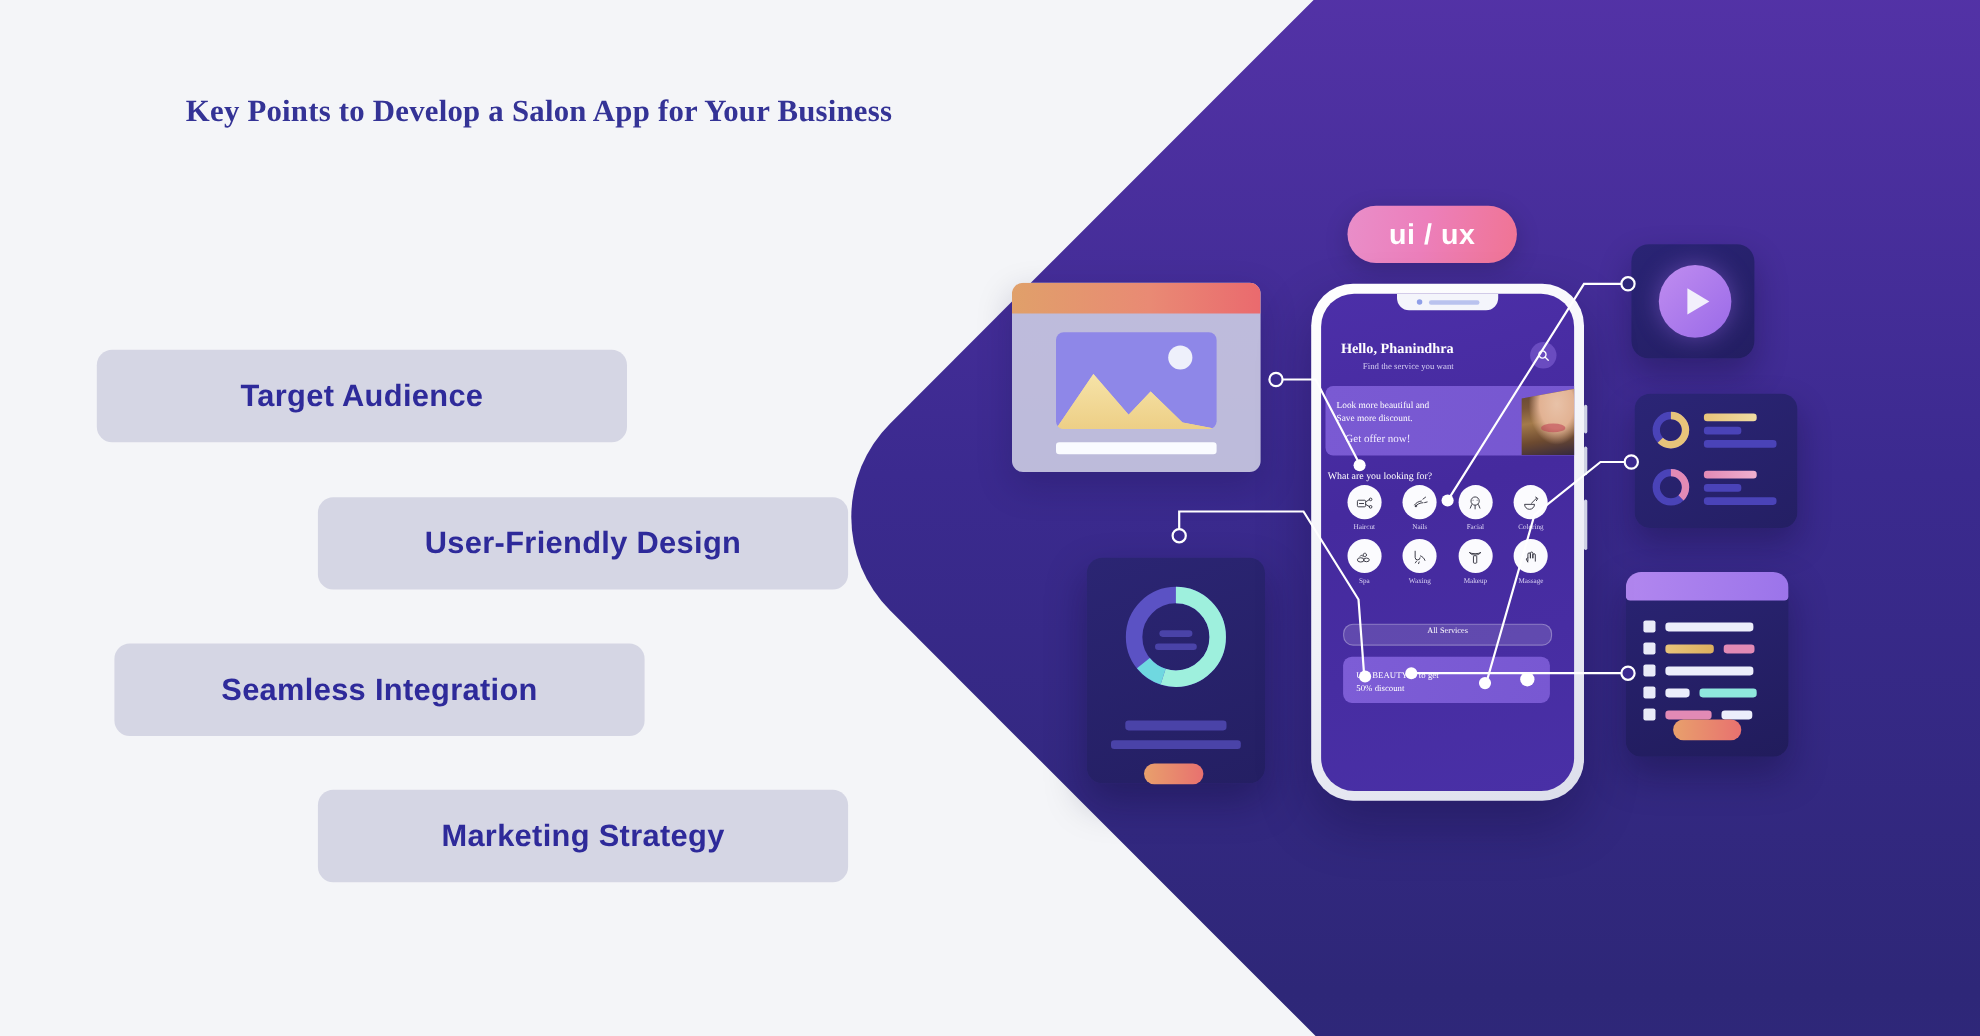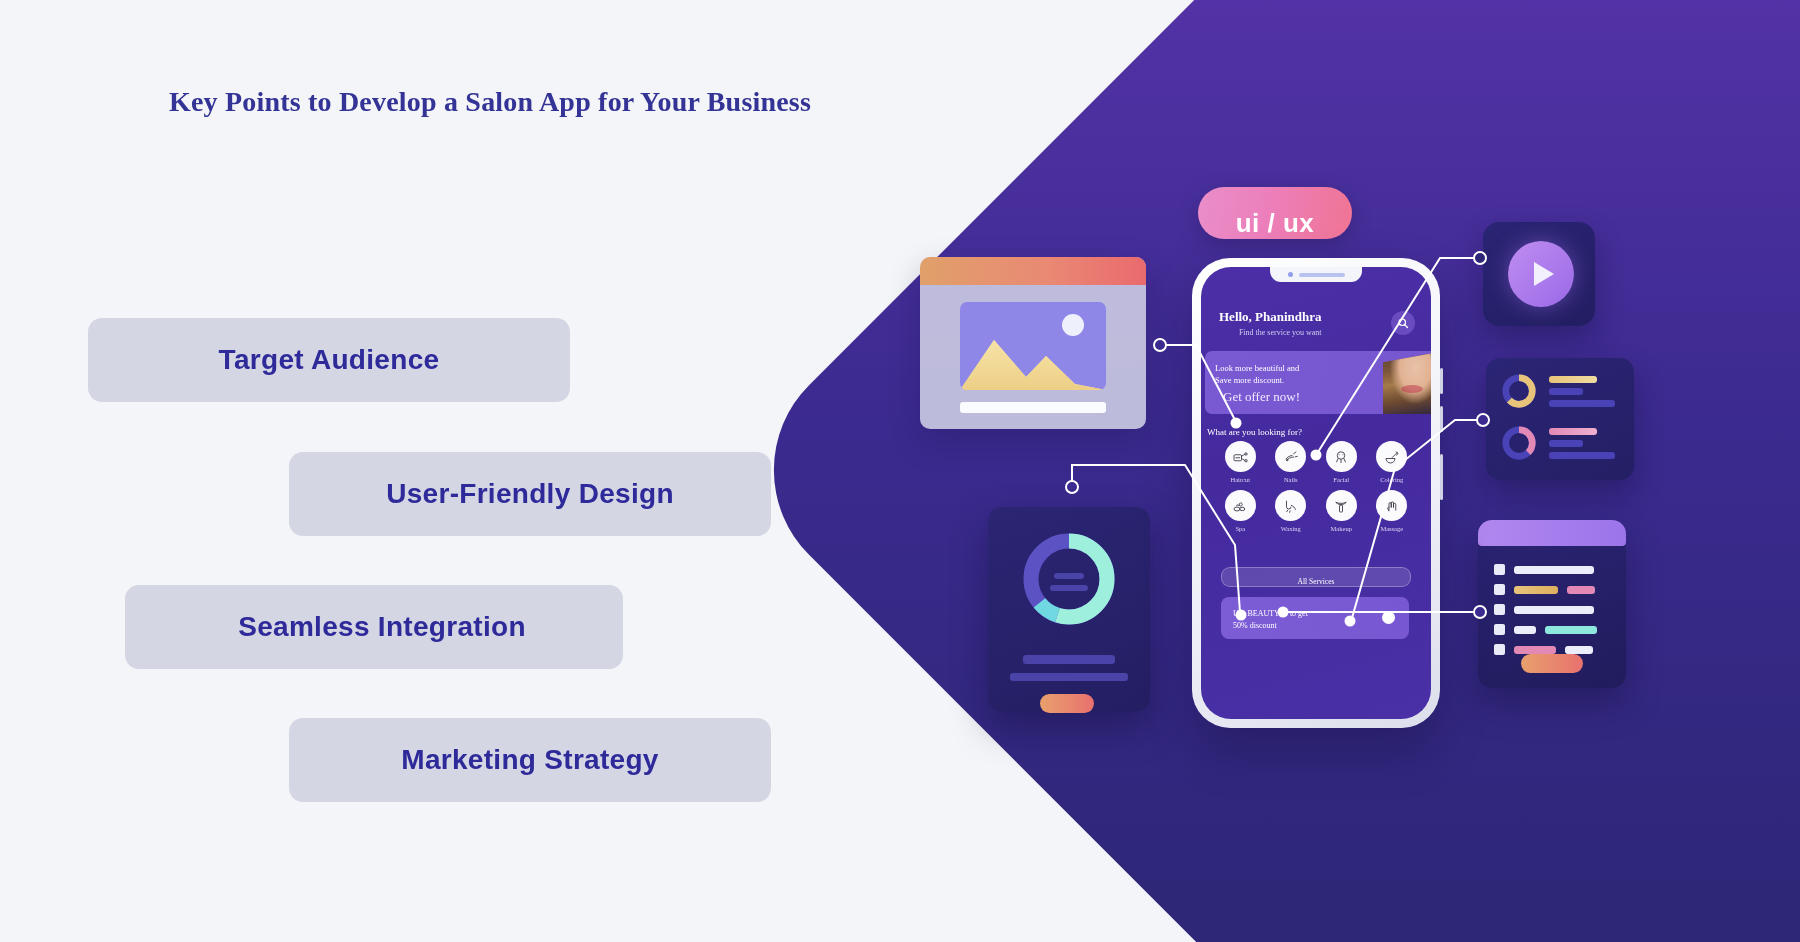--- a/index.html
+++ b/index.html
@@ -30,29 +30,29 @@
   .pill{
     position:absolute;height:84px;border-radius:14px;
     background:#d5d6e4;
     display:flex;align-items:center;justify-content:center;
   }
   .pill span{
     font-size:28px;font-weight:700;color:#2e2a9a;letter-spacing:.3px;
   }
   .pill-0{left:88px;top:318px;width:482px;}
   .pill-1{left:289px;top:452px;width:482px;}
-  .pill-2{left:125px;top:585px;width:482px;padding-left:16px;}
+  .pill-2{left:104px;top:585px;width:482px;}
   .pill-3{left:289px;top:718px;width:482px;}
 
   
   .uiux{
-    position:absolute;left:1198px;top:187px;width:154px;height:52px;
+    position:absolute;left:1225px;top:187px;width:154px;height:52px;
     border-radius:26px;
     background:linear-gradient(100deg,#e98ec9 0%,#ec7fbb 45%,#f07493 100%);
-    display:flex;align-items:flex-end;justify-content:center;
+    display:flex;align-items:center;justify-content:center;
     box-shadow:0 6px 22px rgba(0,0,0,.18);
   }
   .uiux span{color:#fff;font-size:26px;font-weight:700;letter-spacing:.5px;}
 
   
   .img-card{
     position:absolute;left:920px;top:257px;width:226px;height:172px;
     border-radius:10px;overflow:hidden;
     background:rgba(225,228,240,.78);
     box-shadow:0 12px 32px rgba(20,12,60,.22);
@@ -156,21 +156,21 @@
   .search-btn{
     position:absolute;right:16px;top:44px;width:24px;height:24px;border-radius:50%;
     background:#6a4cc0;display:flex;align-items:center;justify-content:center;
   }
 
   .banner{
     position:absolute;left:4px;top:84px;width:240px;height:63px;border-radius:7px;overflow:hidden;
     background:linear-gradient(100deg,#7a5ad3 0%,#7657d0 100%);
   }
   .banner .btxt{position:absolute;left:10px;top:11px;color:#fff;font-family:"Liberation Serif",serif;font-size:8.5px;line-height:1.45;}
-  .banner .bcta{position:absolute;left:18px;bottom:9px;color:#f0eaff;font-family:"Liberation Serif",serif;font-size:13px;}
+  .banner .bcta{position:absolute;left:18px;bottom:9px;color:#f0eaff;font-family:"Liberation Serif",serif;font-size:10px;}
   .banner .model{
     position:absolute;right:0;bottom:0;width:62px;height:63px;
     background:
       radial-gradient(ellipse at 52% 26%, #e8c2a8 0%, #e2b293 34%, rgba(226,178,147,0) 56%),
       linear-gradient(170deg,#5a4230 0%,#7a5538 28%,#a37a4a 48%,#6d4a30 72%,#2b2340 100%);
     clip-path:polygon(0 18%,100% 0,100% 100%,0 100%);
   }
   .banner .model::after{
     content:"";position:absolute;left:18px;top:34px;width:22px;height:8px;border-radius:50%;
     background:rgba(190,60,80,.55);
@@ -181,21 +181,21 @@
   .cell{width:50.5px;display:flex;flex-direction:column;align-items:center;margin-bottom:7px;}
   .cell .ic{
     width:31px;height:31px;border-radius:50%;background:#fbfbfe;
     display:flex;align-items:center;justify-content:center;
   }
   .cell .cl{margin-top:4px;color:#ddd6f5;font-family:"Liberation Serif",serif;font-size:6.5px;}
 
   .allsvc{
     position:absolute;left:20px;top:300px;width:188px;height:18px;border-radius:9px;
     background:rgba(255,255,255,.14);border:1px solid rgba(255,255,255,.28);
-    display:flex;align-items:flex-end;justify-content:center;
+    display:flex;align-items:flex-start;justify-content:center;
   }
   .allsvc span{color:#fff;font-family:"Liberation Serif",serif;font-size:7.5px;}
   .promo{
     position:absolute;left:20px;top:330px;width:188px;height:42px;border-radius:8px;
     background:linear-gradient(100deg,#7d5dd6 0%,#7858d2 100%);
   }
   .promo .ptxt{position:absolute;left:12px;top:11px;color:#fff;font-family:"Liberation Serif",serif;font-size:8px;line-height:1.45;}
   .promo .pdot{position:absolute;right:14px;top:14px;width:13px;height:13px;border-radius:50%;background:#fff;}
 
   

